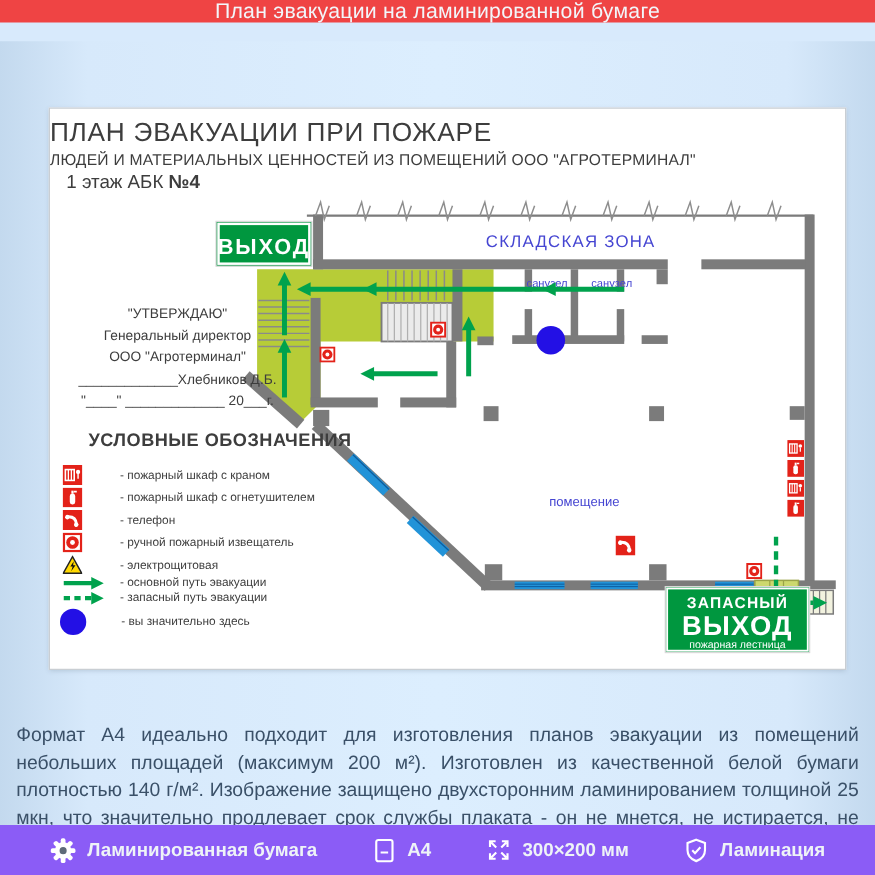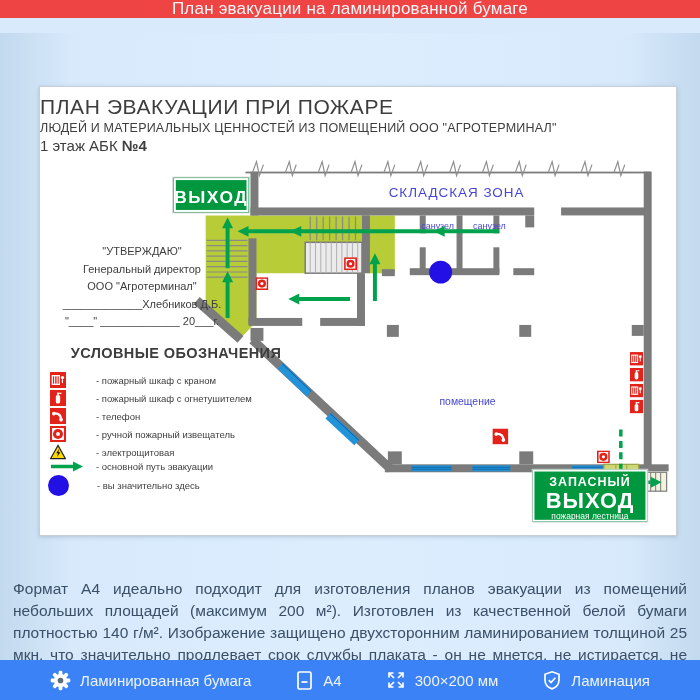--- a/index.html
+++ b/index.html
@@ -24,21 +24,21 @@
   
   .poster{
     position:absolute;left:39px;top:53px;width:638px;height:450px;
     background:#ffffff;border:1px solid #c9ced3;box-sizing:border-box;
     box-shadow:0 1px 4px rgba(70,90,110,.25);
   }
   .plan-svg{position:absolute;left:0;top:0;width:636px;height:448px;}
   .titles{position:absolute;left:0;top:8px;width:636px;text-align:left;color:#3d3d3d;}
   .title-1{font-size:21px;letter-spacing:.6px;line-height:1.15;}
   .title-2{font-size:12.5px;letter-spacing:.2px;margin-top:2px;}
-  .title-3{font-size:15px;margin-top:2px;}
+  .title-3{font-size:15px;margin-top:2px;padding-left:13px;}
   .title-3 b{font-weight:bold;}
   
   .approval{
     position:absolute;left:2px;top:156px;width:200px;text-align:center;
     font-size:11px;color:#3d3d3d;line-height:1.6;
   }
   
   .legend{position:absolute;left:10px;top:258px;width:240px;color:#3d3d3d;}
   .legend-title{font-size:14.5px;font-weight:600;letter-spacing:.4px;margin-left:12px;text-align:center;}
   .lrows{margin-top:9px;display:flex;flex-direction:column;}
@@ -52,23 +52,24 @@
   .lrow.here-row span{margin-left:27px;}
   
   .description{
     position:absolute;left:0;top:534px;width:700px;box-sizing:border-box;
     padding:11px 13px 0 13px;margin:0;
     font-size:15.5px;line-height:1.42;text-align:justify;color:#3a5068;
   }
   
   .bottombar{
     position:absolute;left:0;top:660px;width:700px;height:40px;
-    background:#3b82f6;color:#eef3f7;
+    background:#8b5cf6;color:#eef3f7;
     display:flex;align-items:center;justify-content:center;gap:44px;
     font-size:15px;
+    font-weight:bold;
   }
   .fitem{display:flex;align-items:center;gap:9px;}
   .fitem svg{display:block;}
 </style>
 </head>
 <body>
 
 <div class="stage">
 
   <div class="topbar">
@@ -312,20 +313,27 @@
               </svg>
             <span>- электрощитовая</span>
           </div>
           <div class="lrow arrow-row">
             <svg class="licon" viewBox="0 0 34 11">
               <path d="M1,5.5 H24" stroke="#00a24d" stroke-width="3.5" fill="none"></path>
               <polygon points="33,5.5 23,0.5 23,10.5" fill="#00a24d"></polygon>
             </svg>
             <span>- основной путь эвакуации</span>
           </div>
+          <div class="lrow arrow-row">
+            <svg class="licon" viewBox="0 0 34 11">
+              <path d="M1,5.5 H24" stroke="#00a24d" stroke-width="3.5" fill="none" stroke-dasharray="5 3.5"></path>
+              <polygon points="33,5.5 23,0.5 23,10.5" fill="#00a24d"></polygon>
+            </svg>
+            <span>- запасный путь эвакуации</span>
+          </div>
           <div class="lrow here-row">
             <svg class="licon" viewBox="0 0 23 23">
               <circle cx="11.5" cy="11.5" r="10.5" fill="#2310e5"></circle>
             </svg>
             <span>- вы значительно здесь</span>
           </div>
         </div>
       </div>
     </div>
 

